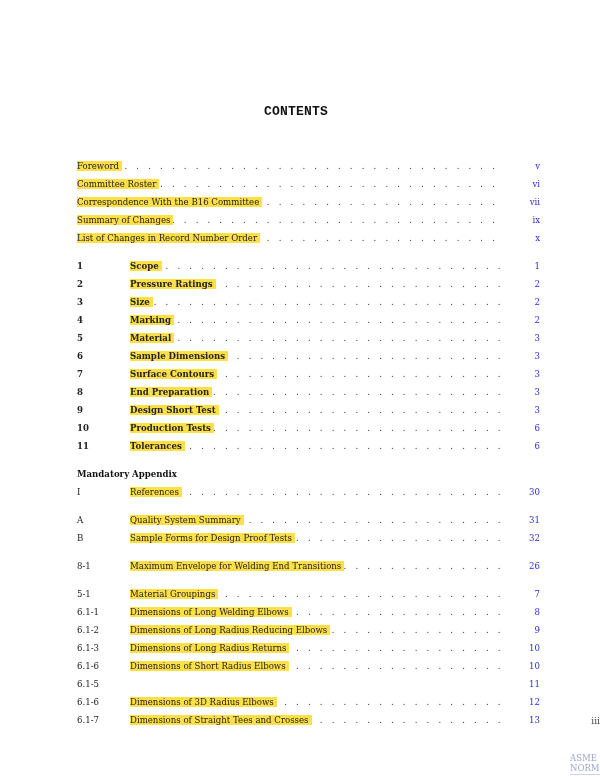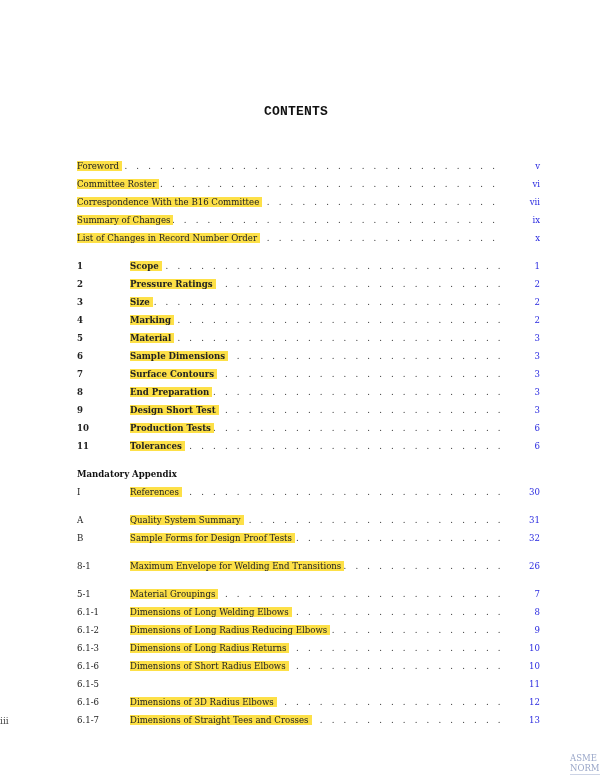--- a/index.html
+++ b/index.html
@@ -14,21 +14,21 @@
   .num { position: absolute; left: 0; top: 0; }
   .label-wrap { position: absolute; top: 0; right: 38px; overflow: hidden; white-space: nowrap; }
   .label-wrap.full { left: 0; }
   .label-wrap.indent { left: 53px; }
   .label { background: #fde047; padding-right: 3px; position: relative; z-index: 1; margin-top: 8px; }
   .leader { position: absolute; left: 0; right: 0; top: 0; z-index: 0;
             letter-spacing: 3.2px; color: #333; overflow: hidden; }
   .page { position: absolute; right: 0; top: 0; color: #2a2ae0; text-align: right; }
   .bold { font-weight: bold; }
   .heading { height: 18px; line-height: 18px; font-weight: bold; color: #111; }
-  .footer-page { position: absolute; top: 716px; left: 0; width: 600px; text-align: left;
+  .footer-page { position: absolute; top: 716px; left: 0; width: 600px; text-align: right;
                  font-size: 9px; color: #444; }
   .watermark { position: absolute; left: 570px; top: 753px; width: 56px; text-align: left;
                font-family: "DejaVu Serif", serif; font-size: 8.5px; color: #9aa7c9; }
   .watermark .sub { display: block; border-top: 1px solid #cdd4e6; width: 50px; margin-top: 1px; height: 2px; }
 </style>
 </head>
 <body>
 
 <div class="title">CONTENTS</div>
 

